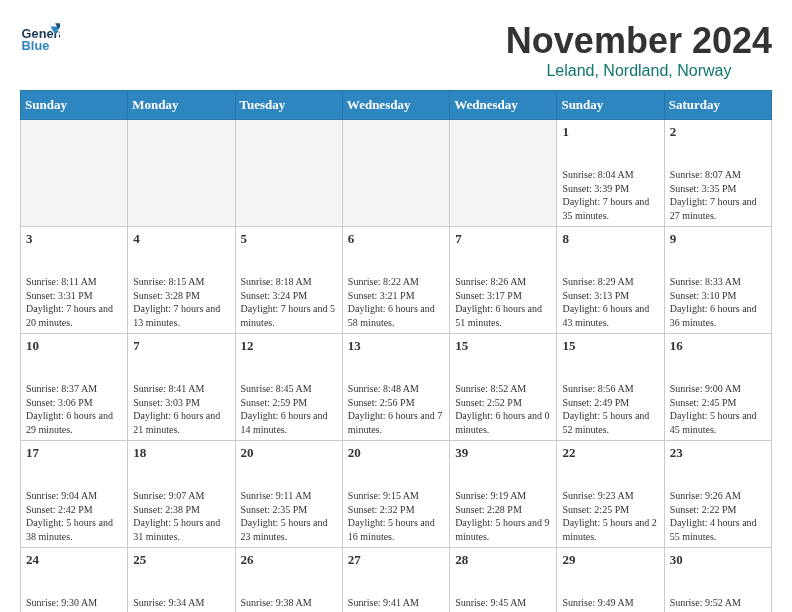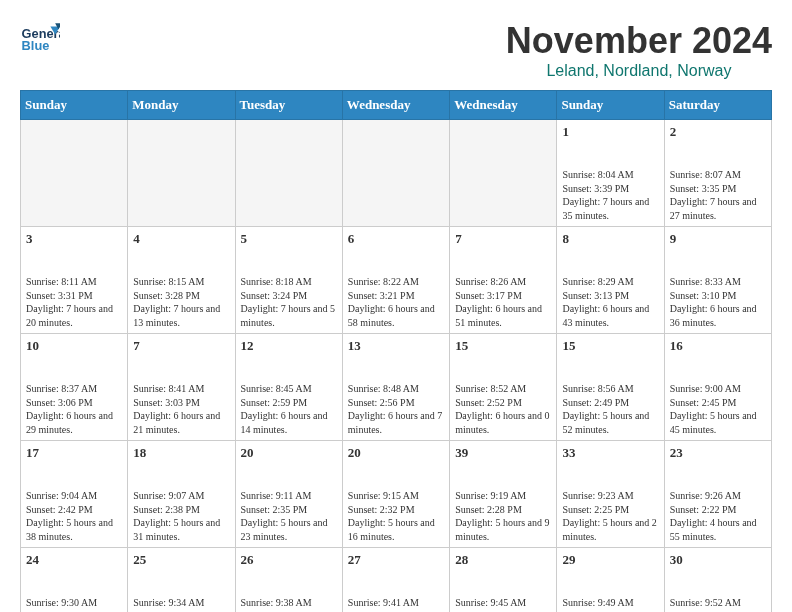--- a/index.html
+++ b/index.html
@@ -204,21 +204,21 @@
         </td>
         <td class="filled">
           <span class="day-number">20</span>
           <div class="day-info">Sunrise: 9:15 AM<br>Sunset: 2:32 PM<br>Daylight: 5 hours and 16 minutes.</div>
         </td>
         <td class="filled">
           <span class="day-number">39</span>
           <div class="day-info">Sunrise: 9:19 AM<br>Sunset: 2:28 PM<br>Daylight: 5 hours and 9 minutes.</div>
         </td>
         <td class="filled">
-          <span class="day-number">33</span>
+          <span class="day-number">22</span>
           <div class="day-info">Sunrise: 9:23 AM<br>Sunset: 2:25 PM<br>Daylight: 5 hours and 2 minutes.</div>
         </td>
         <td class="filled">
           <span class="day-number">23</span>
           <div class="day-info">Sunrise: 9:26 AM<br>Sunset: 2:22 PM<br>Daylight: 4 hours and 55 minutes.</div>
         </td>
       </tr>
       <tr>
         <td class="filled">
           <span class="day-number">24</span>

